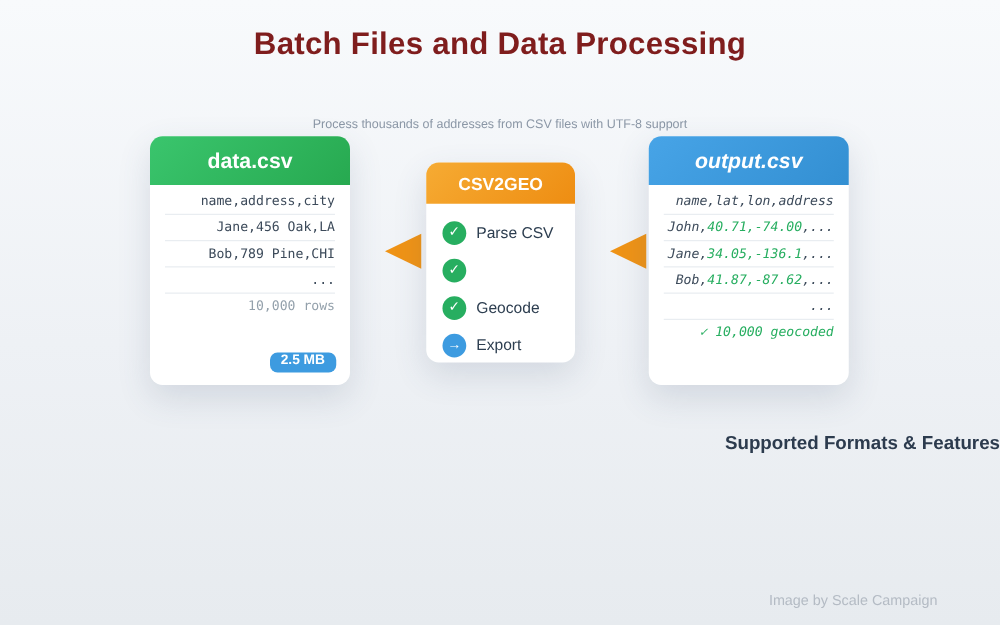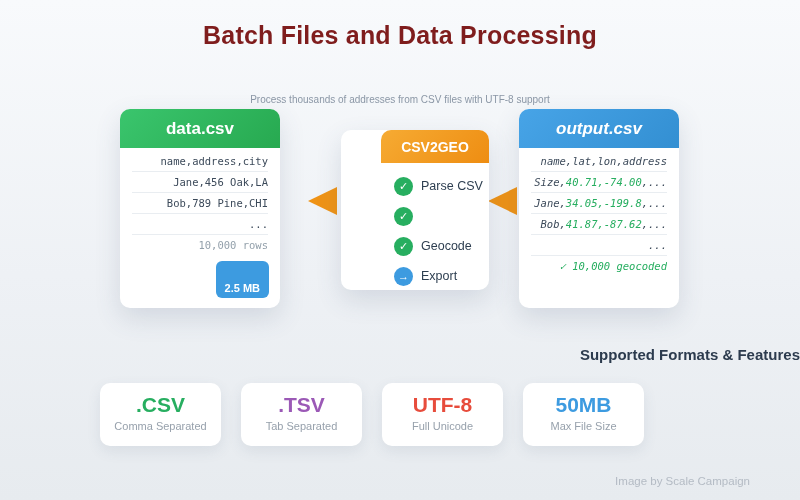--- a/index.html
+++ b/index.html
@@ -43,29 +43,28 @@
   .csv-row {
     height: 20px; line-height: 20px; white-space: nowrap;
     border-bottom: 1px solid #e9edf1; overflow: hidden; text-align: right;
   }
   .csv-row.no-sep { border-bottom: none; margin-left: 28px; }
   .muted { color: #93a0ab; }
   .green-text { color: var(--green); }
   .size-badge {
     position: absolute; right: 11px; bottom: 10px;
     background: var(--blue); color: #fff;
-    font-size: 11px; font-weight: bold; padding: 21px 9px 4px; border-radius: 6px; margin-top: 40px;
+    font-size: 11px; font-weight: bold; padding: 0 9px 4px; border-radius: 6px; margin-top: 40px;
   }
 
   
   #processor-card {
-    position: absolute; left: 341px; top: 130px; width: 108px; height: 160px;
+    position: absolute; left: 341px; top: 130px; width: 119px; height: 160px;
     background: #fff; border-radius: 10px;
     box-shadow: 0 10px 26px rgba(70,90,120,0.16);
-    padding-left: 40px;
   }
   .proc-head {
     height: 33px; border-radius: 10px 10px 0 0;
     background: linear-gradient(135deg, var(--header-orange-start), var(--header-orange-end));
     display: flex; align-items: center; justify-content: center;
     color: #fff; font-weight: bold; font-size: 14px;
   }
   .steps { padding: 8px 0 0 13px; }
   .step { height: 30px; display: flex; align-items: center; gap: 8px; }
   .step-icon {
@@ -147,43 +146,25 @@
         <span class="step-icon arrow">→</span>
         <span class="step-label">Export</span>
       </div>
     </div>
   </div>
 
   <div class="file-card" id="output-card">
     <div class="file-head">output.csv</div>
     <div class="file-body">
       <div class="csv-row">name,lat,lon,address</div>
-      <div class="csv-row"><span>Size,</span><span class="green-text">40.71,-74.00</span><span>,...</span></div>
-      <div class="csv-row"><span>Jane,</span><span class="green-text">34.05,-199.8</span><span>,...</span></div>
+      <div class="csv-row"><span>John,</span><span class="green-text">40.71,-74.00</span><span>,...</span></div>
+      <div class="csv-row"><span>Jane,</span><span class="green-text">34.05,-136.1</span><span>,...</span></div>
       <div class="csv-row"><span>Bob,</span><span class="green-text">41.87,-87.62</span><span>,...</span></div>
       <div class="csv-row">...</div>
       <div class="csv-row no-sep green-text"><span>✓</span> <span>10,000 geocoded</span></div>
     </div>
   </div>
 
   <div class="features-heading">Supported Formats &amp; Features</div>
-  <div class="features-row">
-    <div class="feature-card">
-      <div class="feature-value" style="color: rgb(39, 174, 96);">.CSV</div>
-      <div class="feature-label">Comma Separated</div>
-    </div>
-    <div class="feature-card">
-      <div class="feature-value" style="color: rgb(155, 89, 182);">.TSV</div>
-      <div class="feature-label">Tab Separated</div>
-    </div>
-    <div class="feature-card">
-      <div class="feature-value" style="color: rgb(231, 76, 60);">UTF-8</div>
-      <div class="feature-label">Full Unicode</div>
-    </div>
-    <div class="feature-card">
-      <div class="feature-value" style="color: rgb(61, 155, 224);">50MB</div>
-      <div class="feature-label">Max File Size</div>
-    </div>
-  </div>
 
   <div class="credit">Image by Scale Campaign</div>
 
 </div>
 
 </body></html>

